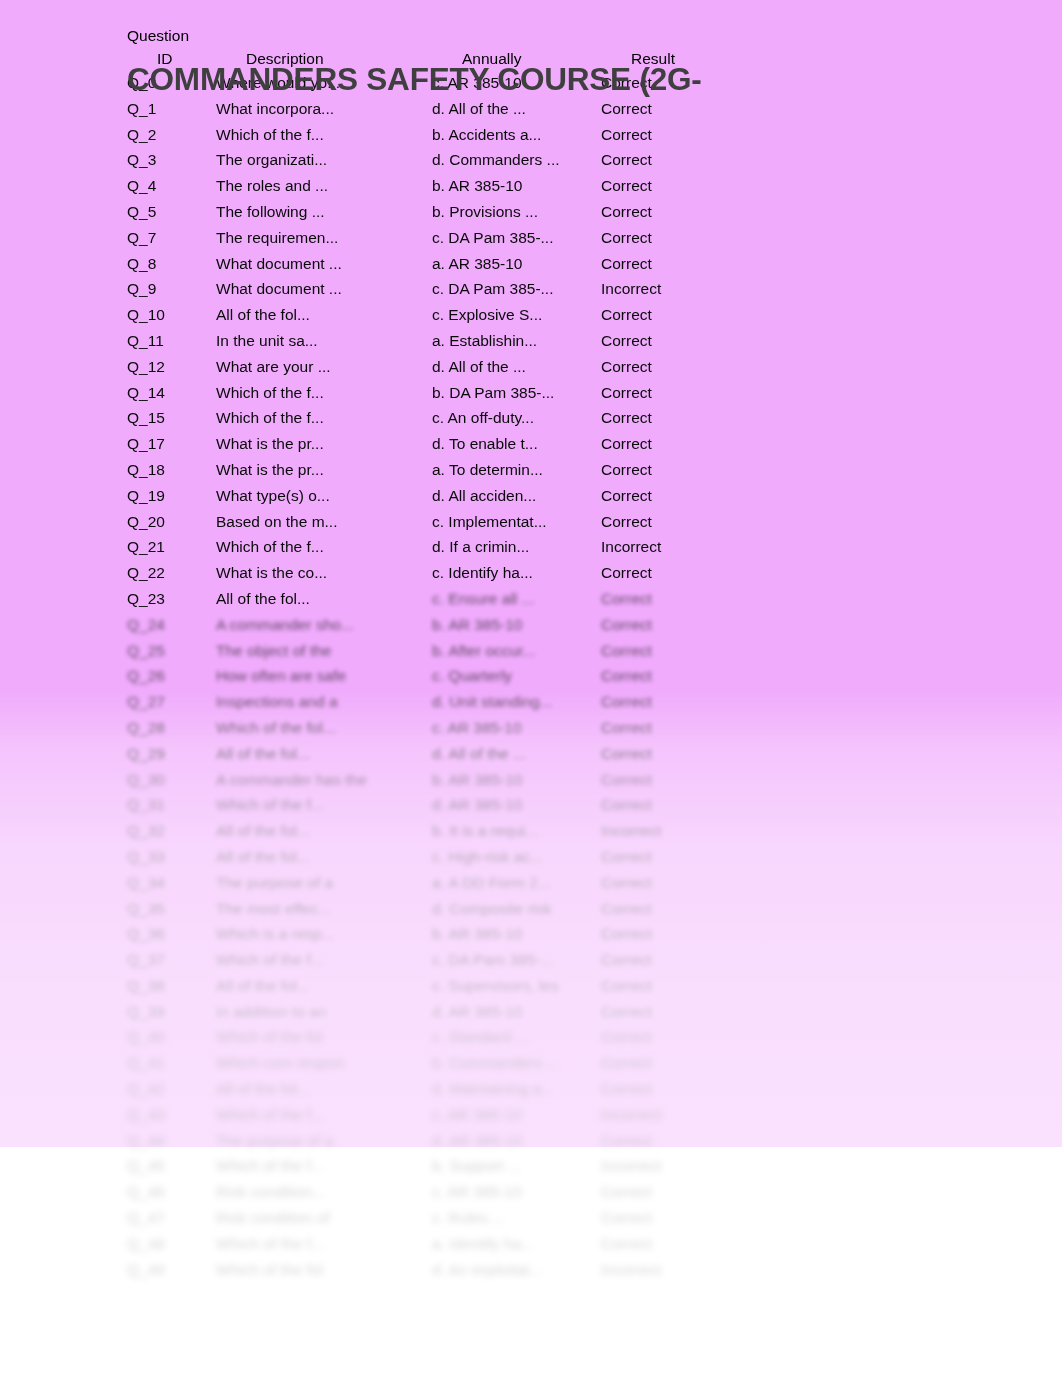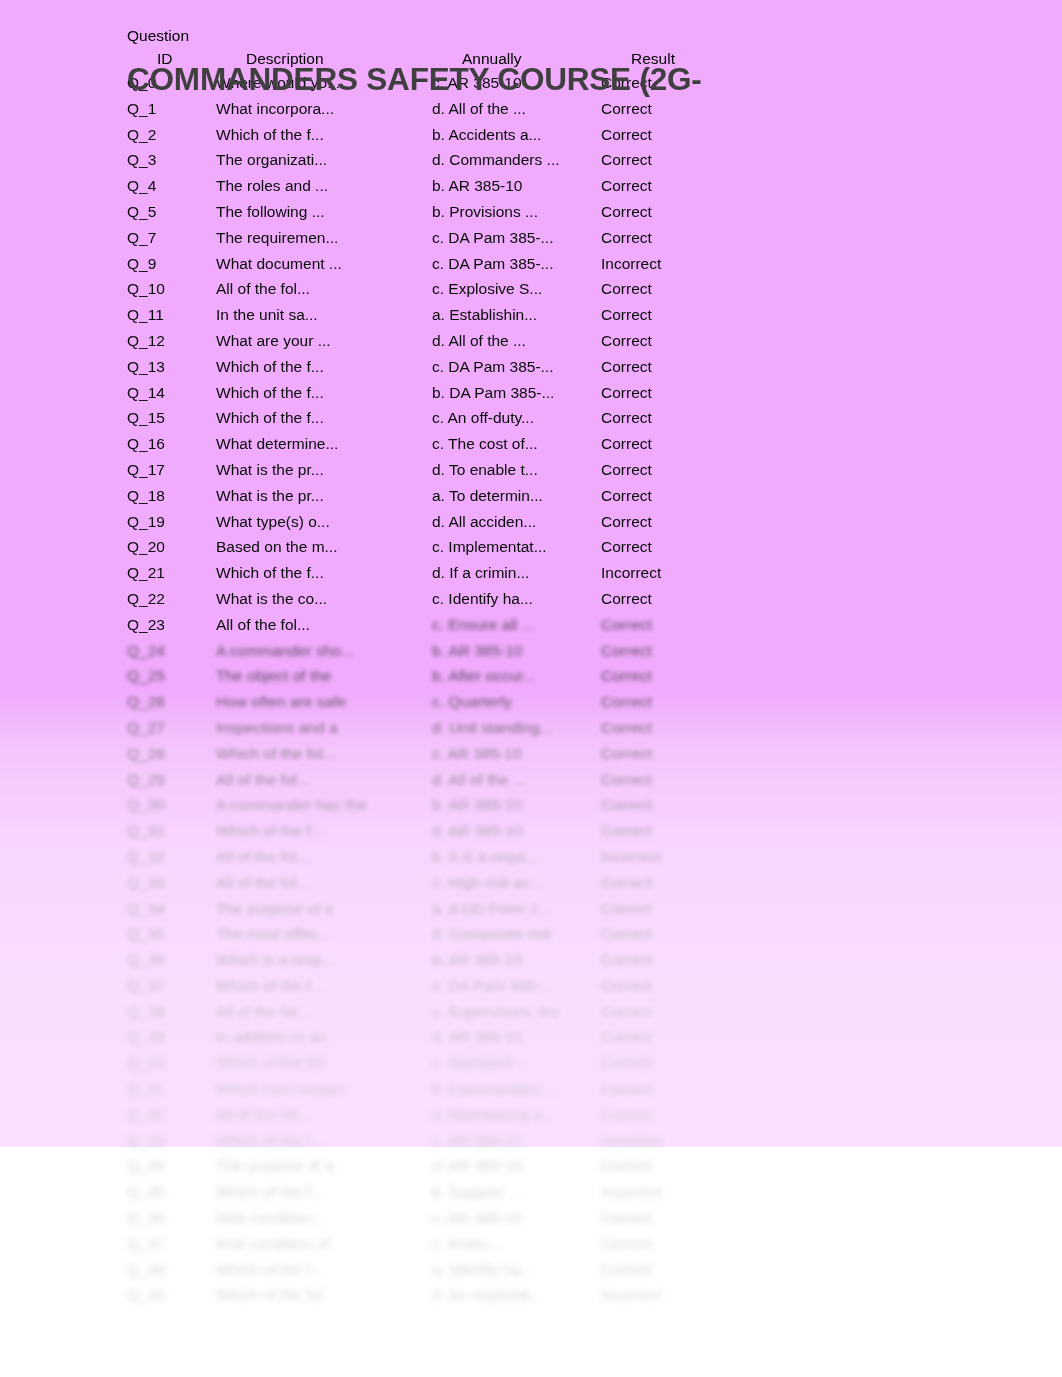--- a/index.html
+++ b/index.html
@@ -178,20 +178,26 @@
           <td>b. Provisions ...</td>
           <td>Correct</td>
         </tr>
         <tr class="data-row">
           <td>Q_7</td>
           <td>The requiremen...</td>
           <td>c. DA Pam 385-...</td>
           <td>Correct</td>
         </tr>
         <tr class="data-row">
+          <td>Q_8</td>
+          <td>What document ...</td>
+          <td>a. AR 385-10</td>
+          <td>Correct</td>
+        </tr>
+        <tr class="data-row">
           <td>Q_9</td>
           <td>What document ...</td>
           <td>c. DA Pam 385-...</td>
           <td>Incorrect</td>
         </tr>
         <tr class="data-row">
           <td>Q_10</td>
           <td>All of the fol...</td>
           <td>c. Explosive S...</td>
           <td>Correct</td>
@@ -202,41 +208,29 @@
           <td>a. Establishin...</td>
           <td>Correct</td>
         </tr>
         <tr class="data-row">
           <td>Q_12</td>
           <td>What are your ...</td>
           <td>d. All of the ...</td>
           <td>Correct</td>
         </tr>
         <tr class="data-row">
-          <td>Q_13</td>
-          <td>Which of the f...</td>
-          <td>c. DA Pam 385-...</td>
-          <td>Correct</td>
-        </tr>
-        <tr class="data-row">
           <td>Q_14</td>
           <td>Which of the f...</td>
           <td>b. DA Pam 385-...</td>
           <td>Correct</td>
         </tr>
         <tr class="data-row">
           <td>Q_15</td>
           <td>Which of the f...</td>
           <td>c. An off-duty...</td>
-          <td>Correct</td>
-        </tr>
-        <tr class="data-row">
-          <td>Q_16</td>
-          <td>What determine...</td>
-          <td>c. The cost of...</td>
           <td>Correct</td>
         </tr>
         <tr class="data-row">
           <td>Q_17</td>
           <td>What is the pr...</td>
           <td>d. To enable t...</td>
           <td>Correct</td>
         </tr>
         <tr class="data-row">
           <td>Q_18</td>

